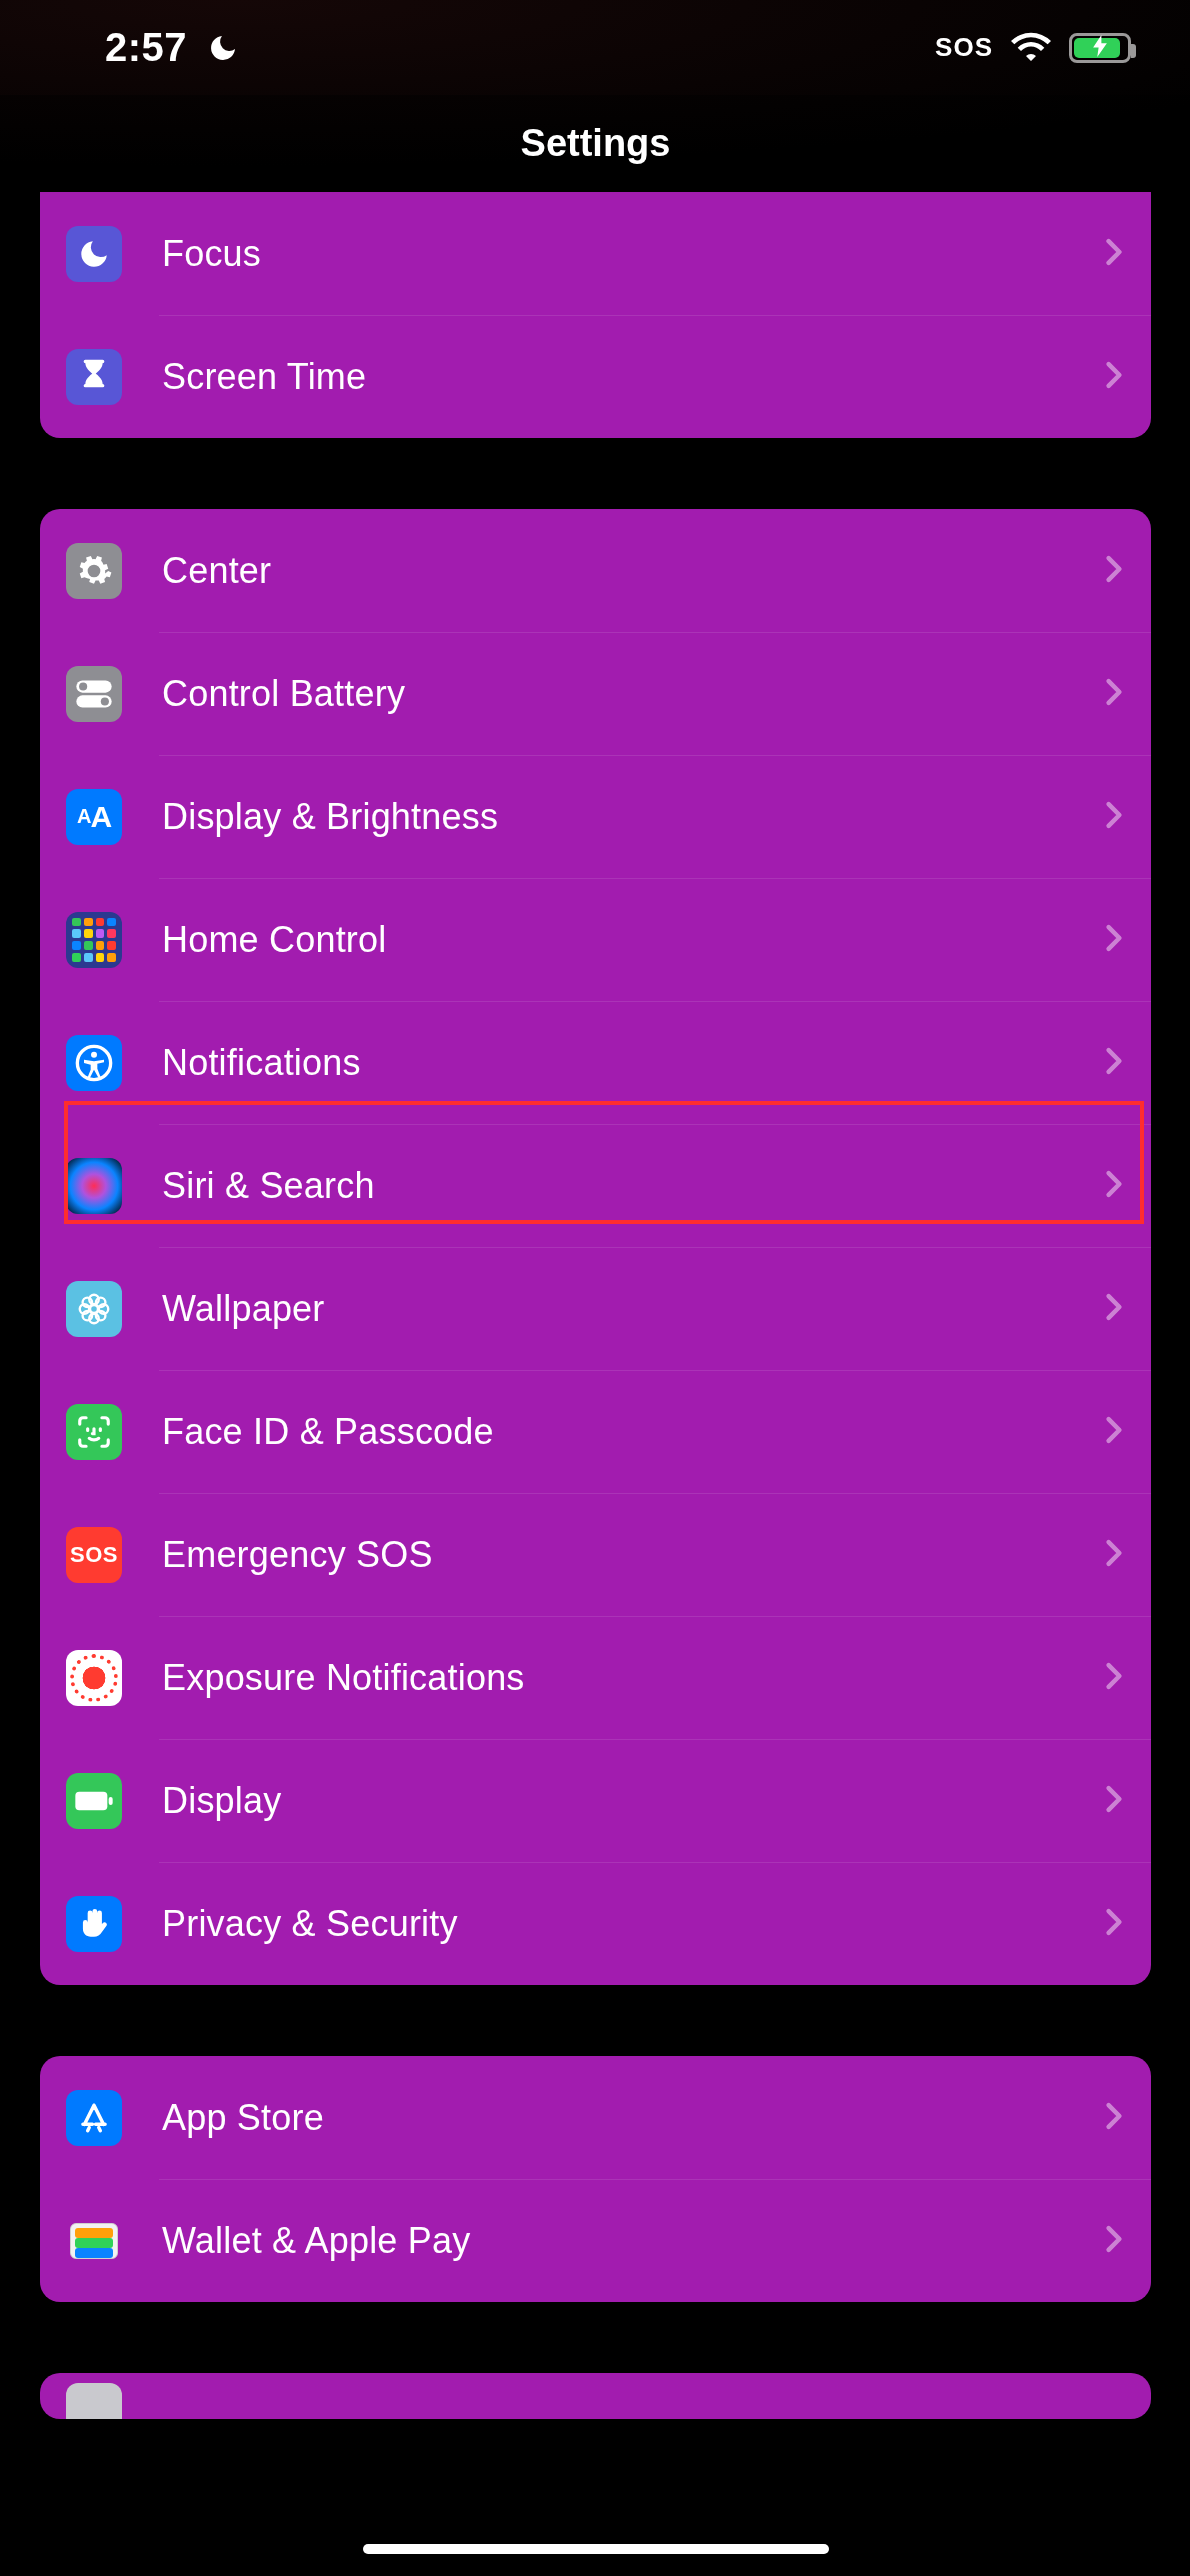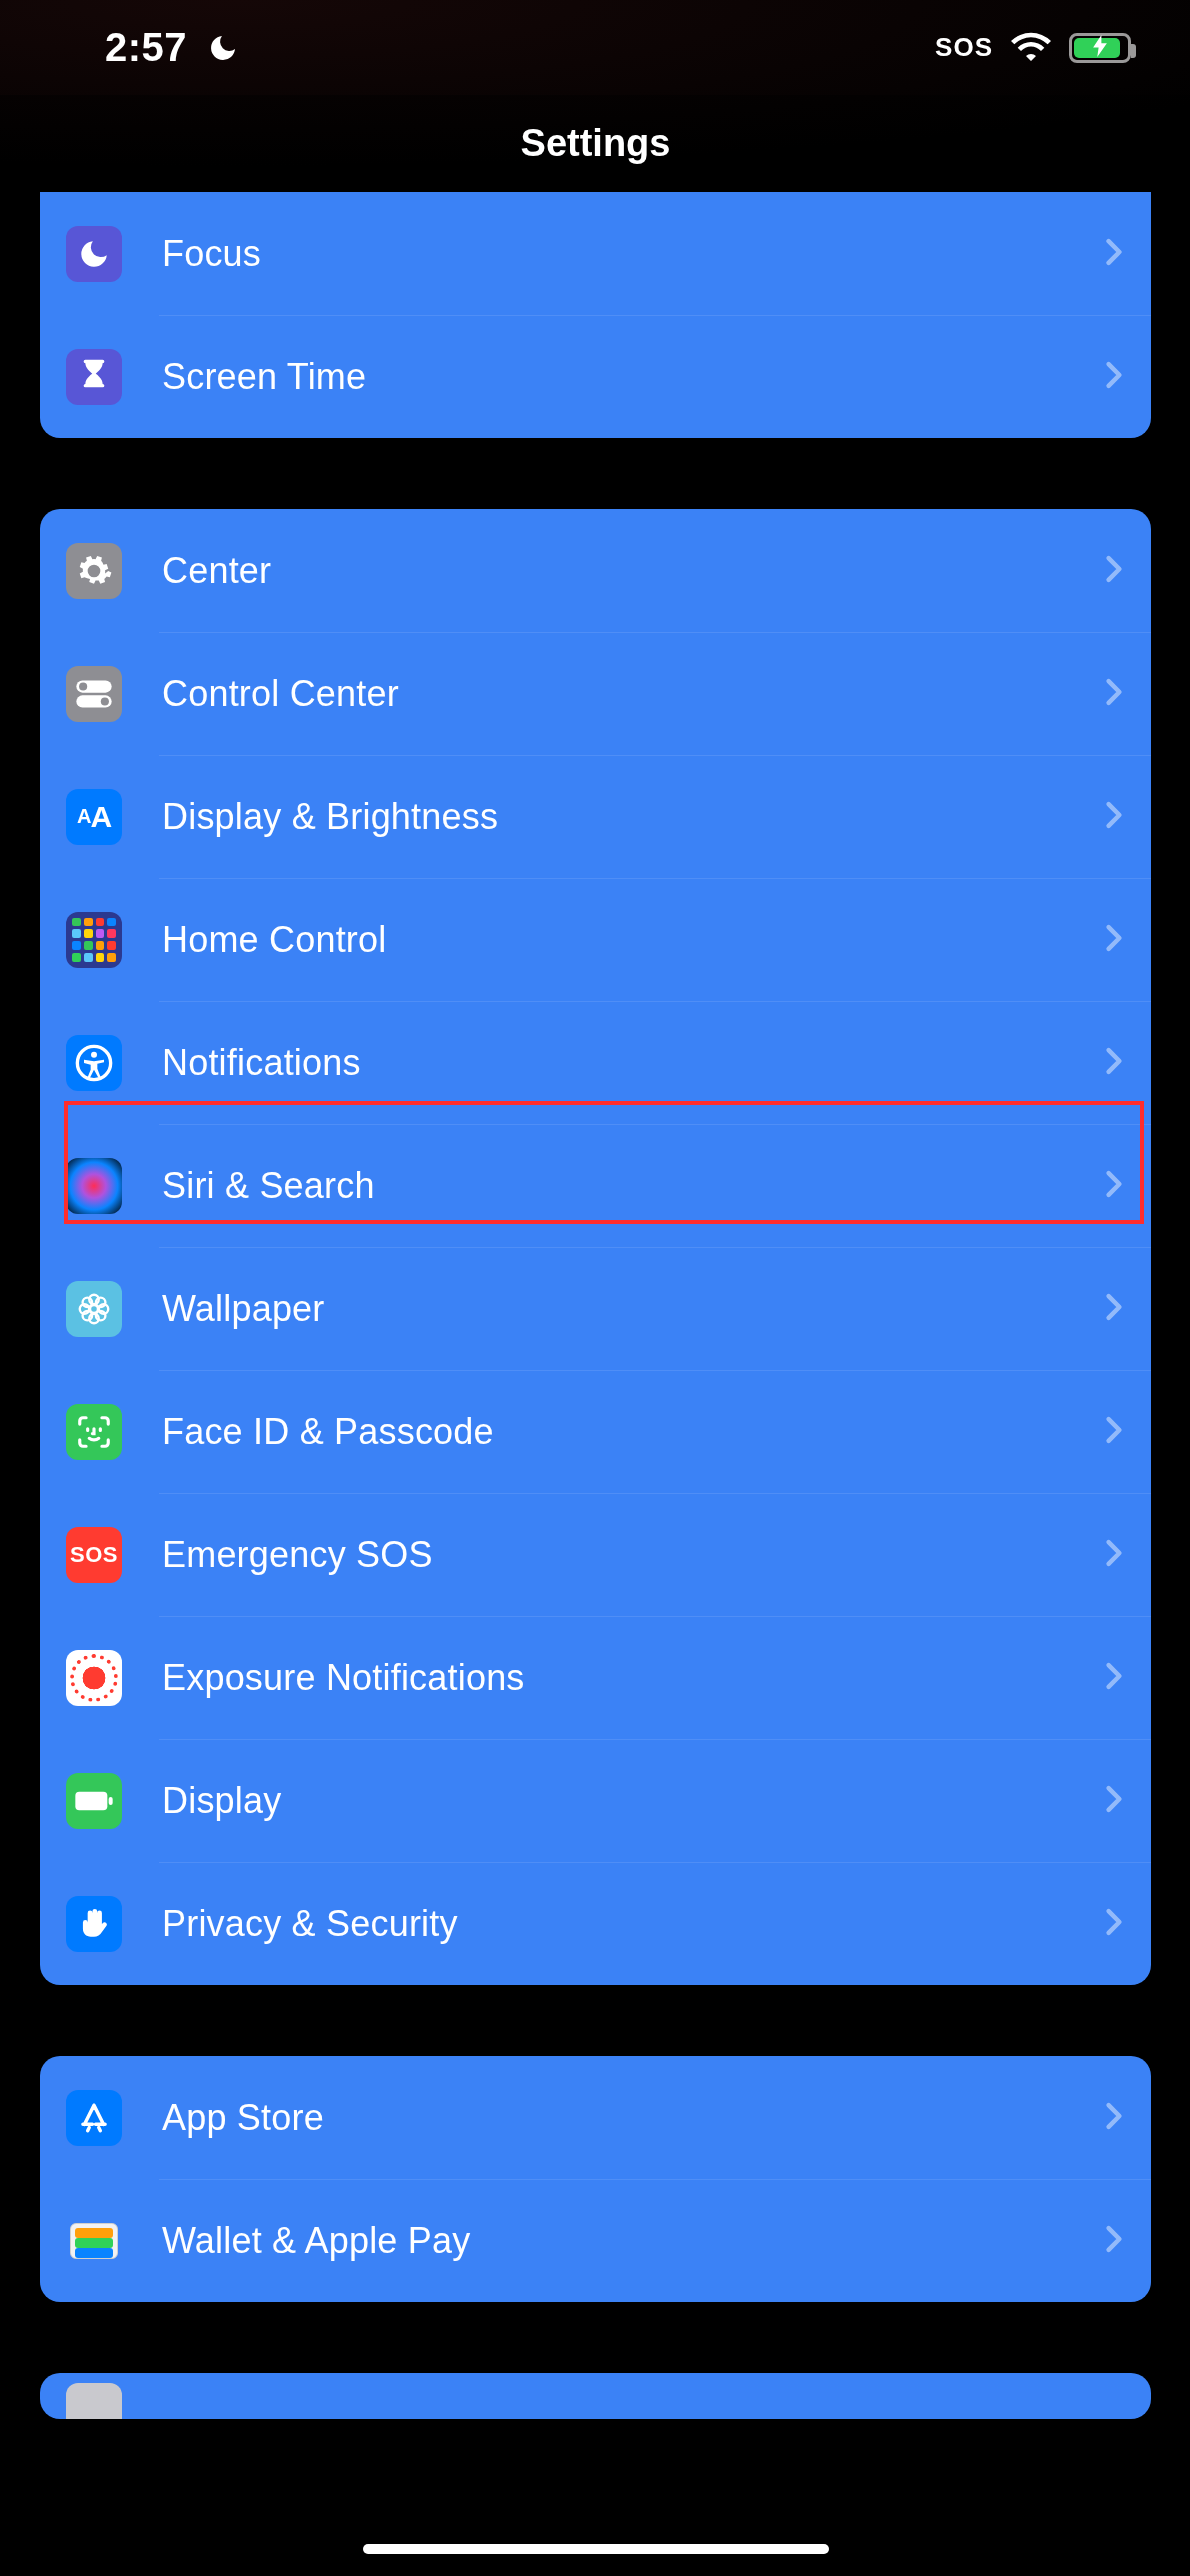--- a/index.html
+++ b/index.html
@@ -18,21 +18,21 @@
   .battery { width:62px; height:30px; border:3px solid rgba(255,255,255,0.6); border-radius:8px; position:relative; display:flex; align-items:center; }
   .battery:after { content:""; position:absolute; right:-8px; top:8px; width:5px; height:14px; background:rgba(255,255,255,0.6); border-radius:0 3px 3px 0; }
   .battery .fill { position:absolute; left:2px; top:2px; bottom:2px; width:46px; background:#30d158; border-radius:5px; }
   .battery .bolt { position:absolute; left:50%; top:50%; transform:translate(-50%,-50%); }
 
   
   .navtitle { height:97px; display:flex; align-items:center; justify-content:center; font-size:38px; font-weight:600; background: radial-gradient(1191px 149px at 20% -80%, rgba(60,20,20,0.2), rgba(0,0,0,0)); }
 
   
   .content { padding: 0 40px; }
-  .group { background:#3b82f6; border-radius:20px; overflow:hidden; margin-bottom:71px; }
+  .group { background:#a21caf; border-radius:20px; overflow:hidden; margin-bottom:71px; }
   .group.first { border-top-left-radius:0; border-top-right-radius:0; }
 
   .row { display:flex; align-items:center; height:123px; padding:0 28px 0 26px; position:relative; cursor:pointer; }
   .row + .row .divider { position:absolute; top:0; left:119px; right:0; height:1px; background:rgba(255,255,255,0.10); }
   .row .icon { width:56px; height:56px; border-radius:12px; display:flex; align-items:center; justify-content:center; flex:0 0 56px; margin-right:40px; }
   .row .label { font-size:36px; font-weight:400; color:#fff; letter-spacing:0.2px; flex:1 1 auto; }
   .row .chev { flex:0 0 auto; opacity:0.45; }
 
   
   .highlight-box { position:absolute; border:4px solid #ff2d2d; pointer-events:none; }
@@ -147,21 +147,21 @@
       <div class="row">
         <span class="divider"></span>
         <span class="icon bg-gray">
           <svg width="38" height="32" viewBox="0 0 28 22">
               <rect x="1" y="1" width="26" height="9" rx="4.5" fill="#fff"></rect>
               <circle cx="6" cy="5.5" r="3" fill="#8e8e93"></circle>
               <rect x="1" y="12" width="26" height="9" rx="4.5" fill="#fff"></rect>
               <circle cx="22" cy="16.5" r="3" fill="#8e8e93"></circle>
             </svg>
         </span>
-        <span class="label">Control Center</span>
+        <span class="label">Control Battery</span>
         <span class="chev"><svg width="18" height="30" viewBox="0 0 10 16">
               <path fill="none" stroke="#fff" stroke-width="2.5" stroke-linecap="round" stroke-linejoin="round" d="M2 2l6 6-6 6"></path>
             </svg></span>
       </div>
 
       <div class="row">
         <span class="divider"></span>
         <span class="icon bg-blue" style="font-weight:700;color:#fff;font-size:26px;letter-spacing:-1px;">
           <span style="font-size:20px;">A</span>
             <span style="font-size:30px;">A</span>

